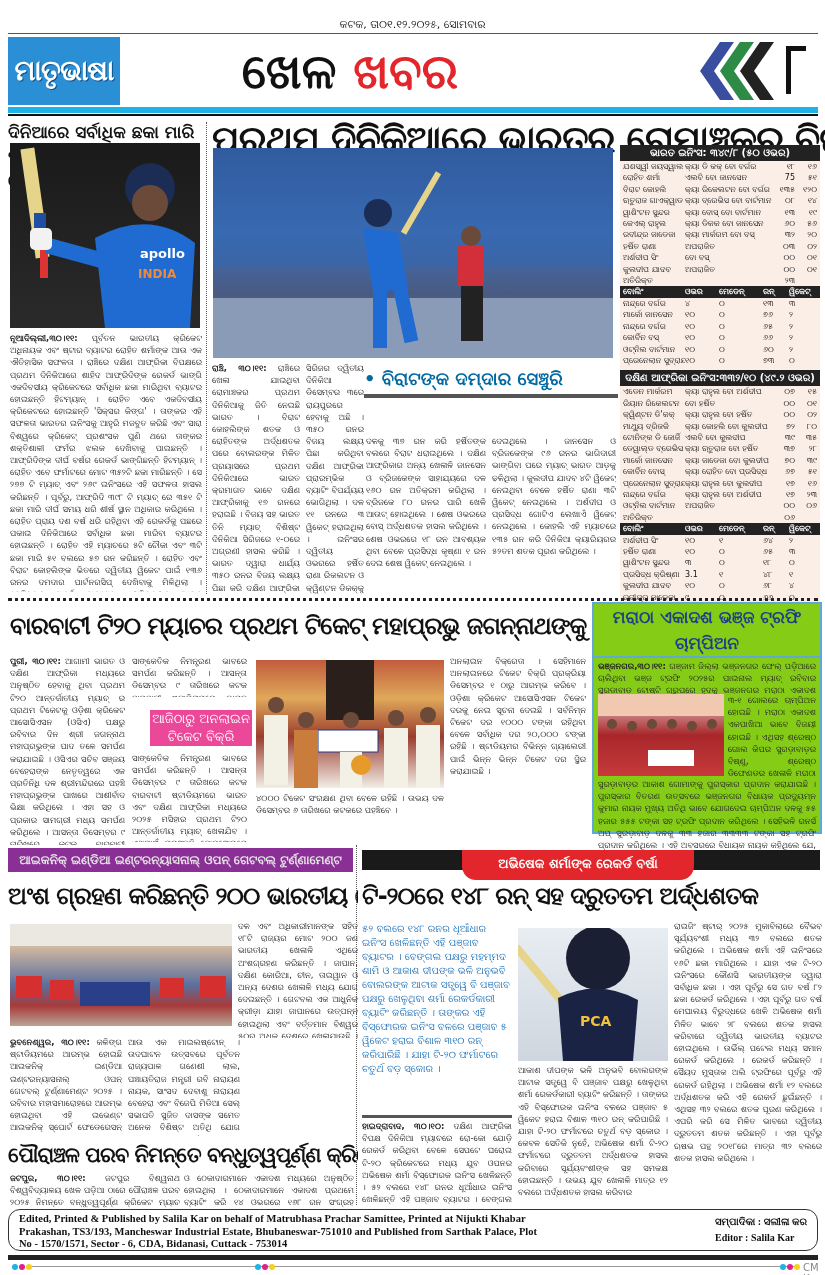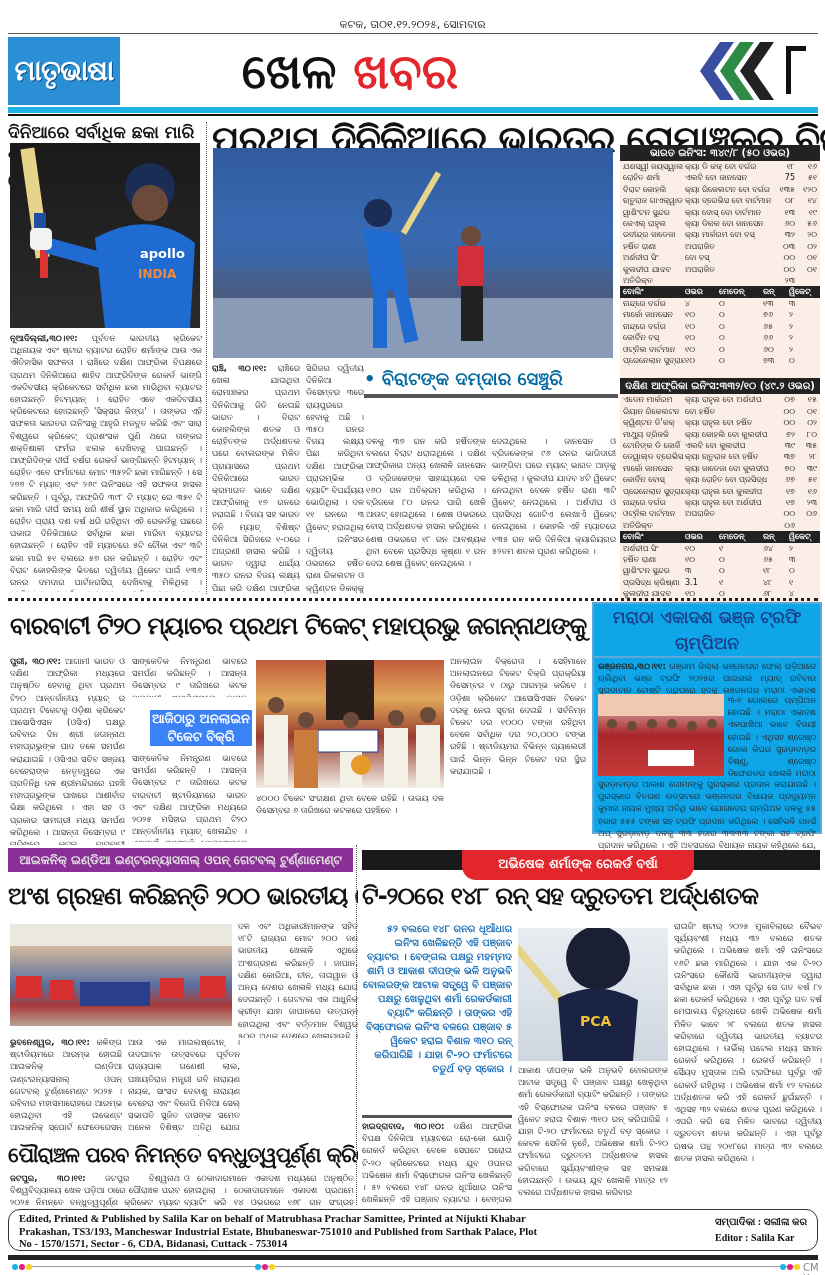--- a/index.html
+++ b/index.html
@@ -23,27 +23,27 @@
 .score{top:145px;left:620px;width:200px;background:#fbeee6;font-size:8px}
 .score .bar{background:#222;color:#fff;font-weight:bold;text-align:center;font-size:10px;padding:2px 0}
 .score .row{display:flex;padding:0 3px;line-height:11.4px}
 .score .row span{overflow:hidden;white-space:nowrap}
 .c1{width:62px}.c2{width:88px}.c3{width:22px;text-align:right}.c4{width:22px;text-align:right}
 .b1{width:62px}.b2{width:34px}.b3{width:44px}.b4{width:26px}.b5{width:24px}
 .bullet{font-size:18px;font-weight:bold;color:#0369a1;line-height:26px}
 .bullet2{color:#1c8fbf}
 .dotted-sep{top:598px;left:8px;width:810px;border-top:3px dotted #222}
 .h2{font-weight:bold;white-space:nowrap}
-.red-box{background:#3b82f6;color:#fff;font-weight:bold;text-align:center;font-size:13px;line-height:18px}
-.marath{top:602px;left:592px;width:230px;height:232px;background:#0ea5e9;border:2px solid #5fa8d8}
+.red-box{background:#ec4899;color:#fff;font-weight:normal;text-align:center;font-size:13px;line-height:18px}
+.marath{top:602px;left:592px;width:230px;height:232px;background:#84cc16;border:2px solid #5fa8d8}
 .marath .t{font-size:17px;font-weight:bold;color:#1d3f8a;text-align:center;border-bottom:2px solid #5fa8d8;line-height:26px}
 .purple{top:848px;left:8px;width:345px;height:24px;background:#8a2f95;color:#e5e5e5;font-size:12px;font-weight:bold;text-align:center;line-height:24px}
 .blackband{top:850px;left:362px;width:458px;height:20px;background:#1a1a1a}
 .redband{top:850px;left:462px;width:232px;height:30px;background:#e2262b;color:#fff;font-weight:bold;text-align:center;font-size:13px;line-height:28px;border-radius:0 0 14px 14px}
-.quote{top:922px;left:362px;width:150px;color:#1c6fb8;font-weight:bold;font-size:10px;line-height:14px;text-align:right}
+.quote{top:922px;left:362px;width:150px;color:#1c6fb8;font-weight:normal;font-size:10px;line-height:14px;text-align:left}
 .footer{top:1209px;left:8px;width:810px;height:42px;border:1px solid #333;border-radius:12px;font-family:"Liberation Serif",serif}
 .foot-txt{position:absolute;left:10px;top:3px;width:520px;font-size:10.5px;font-weight:bold;line-height:12.5px}
 .ph{position:absolute;left:540px;top:4px;width:160px;height:32px;border:1px solid #333;border-radius:6px;font-size:9.5px;font-weight:bold;text-align:center;line-height:14px;padding-top:2px}
 .ed{position:absolute;left:706px;top:4px;width:100px;font-size:10px;font-weight:bold;line-height:16px}
 .bottom-bar{top:1255px;left:8px;width:810px;height:5px;background:#222}
 .reg{top:1264px;height:6px;width:6px;border-radius:50%}
 </style>
 </head>
 <body>
 
@@ -228,21 +228,21 @@
         <span class="b5">୨</span>
       </div>
       <div class="row">
         <span class="b1">ପ୍ରେନେଲାନ ସୁବ୍ରାୟନ</span>
         <span class="b2">୧୦</span>
         <span class="b3">୦</span>
         <span class="b4">୭୩</span>
         <span class="b5">୦</span>
       </div>
     </div>
-  <div class="bar" style="margin-top:12px">ଦକ୍ଷିଣ ଆଫ୍ରିକା ଇନିଂସ:୩୩୨/୧୦ (୪୯.୨ ଓଭର)</div>
+  <div class="bar" style="margin-top:4px">ଦକ୍ଷିଣ ଆଫ୍ରିକା ଇନିଂସ:୩୩୨/୧୦ (୪୯.୨ ଓଭର)</div>
   <div id="sa-bat">
       <div class="row">
         <span class="c1">ଏଡେନ ମାର୍କରମ</span>
         <span class="c2">କ୍ୟା ରାହୁଲ ବୋ ଅର୍ଶଦୀପ</span>
         <span class="c3">୦୭</span>
         <span class="c4">୧୫</span>
       </div>
       <div class="row">
         <span class="c1">ରିୟାନ ରିକେଲଟନ</span>
         <span class="c2">ବୋ ହର୍ଷିତ</span>

